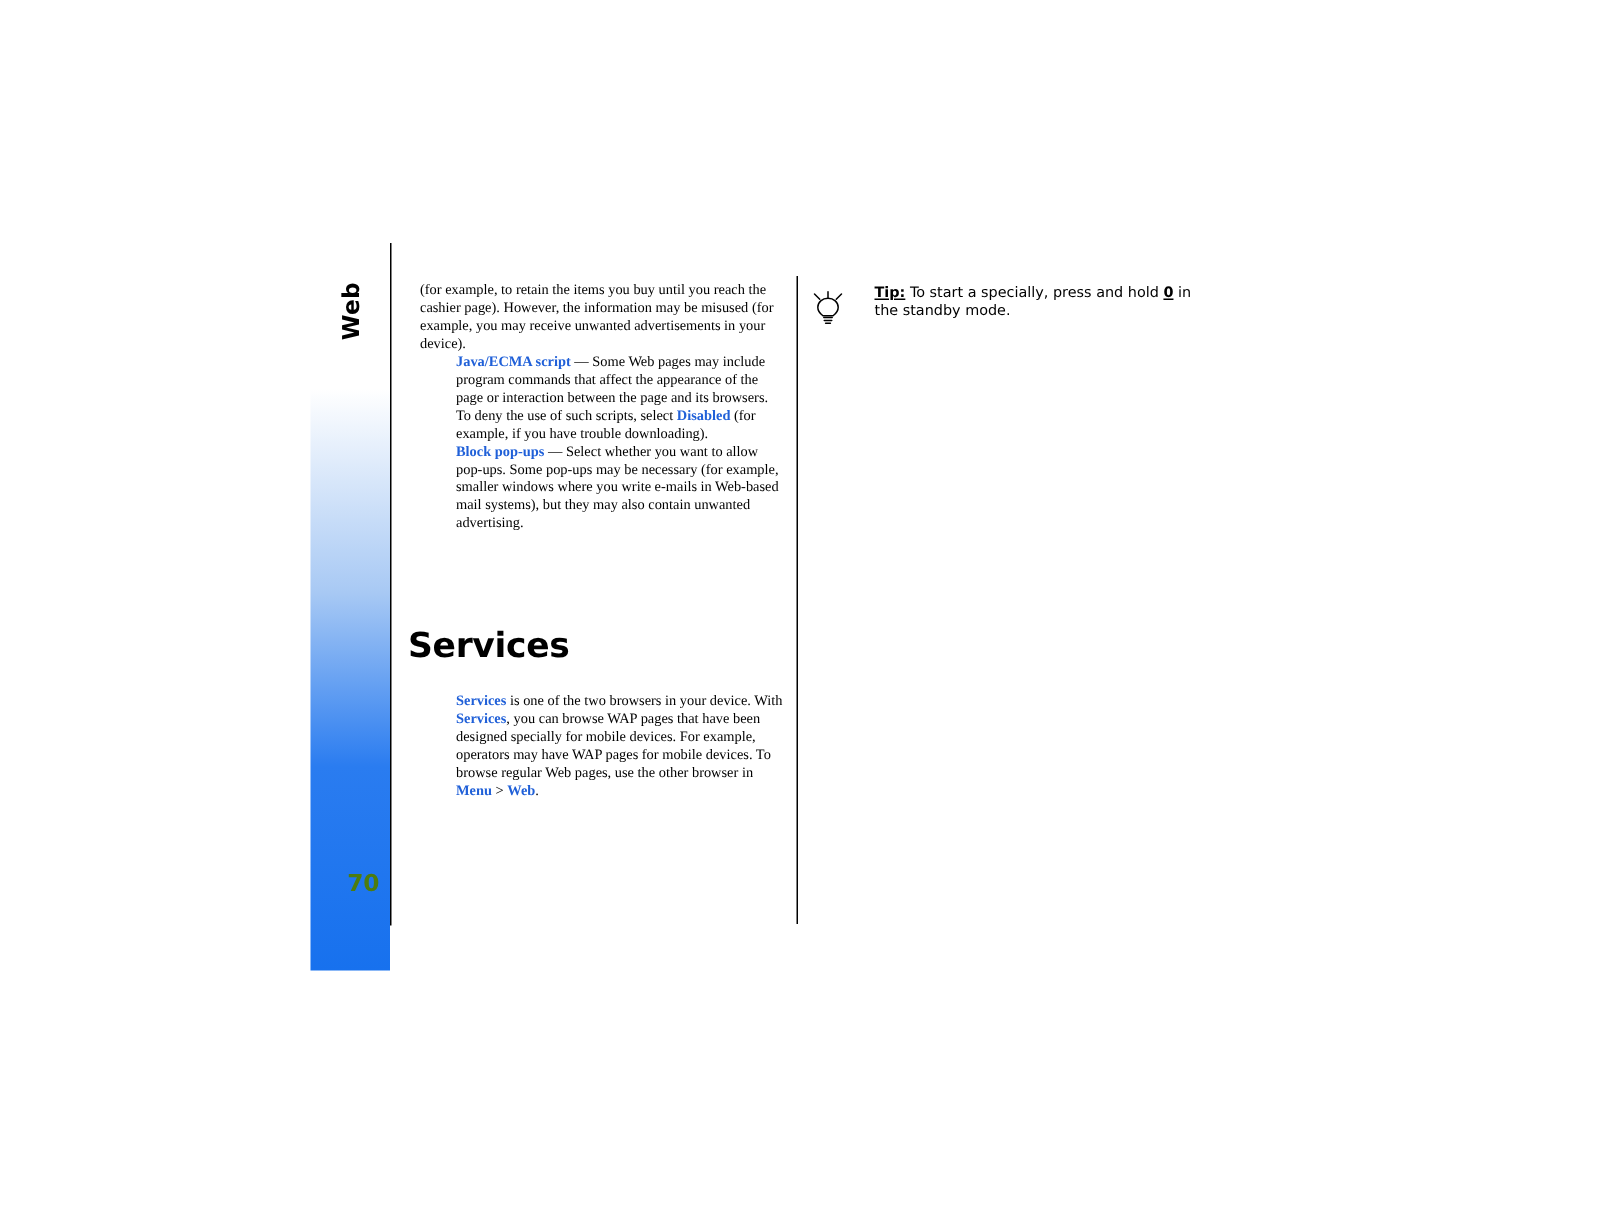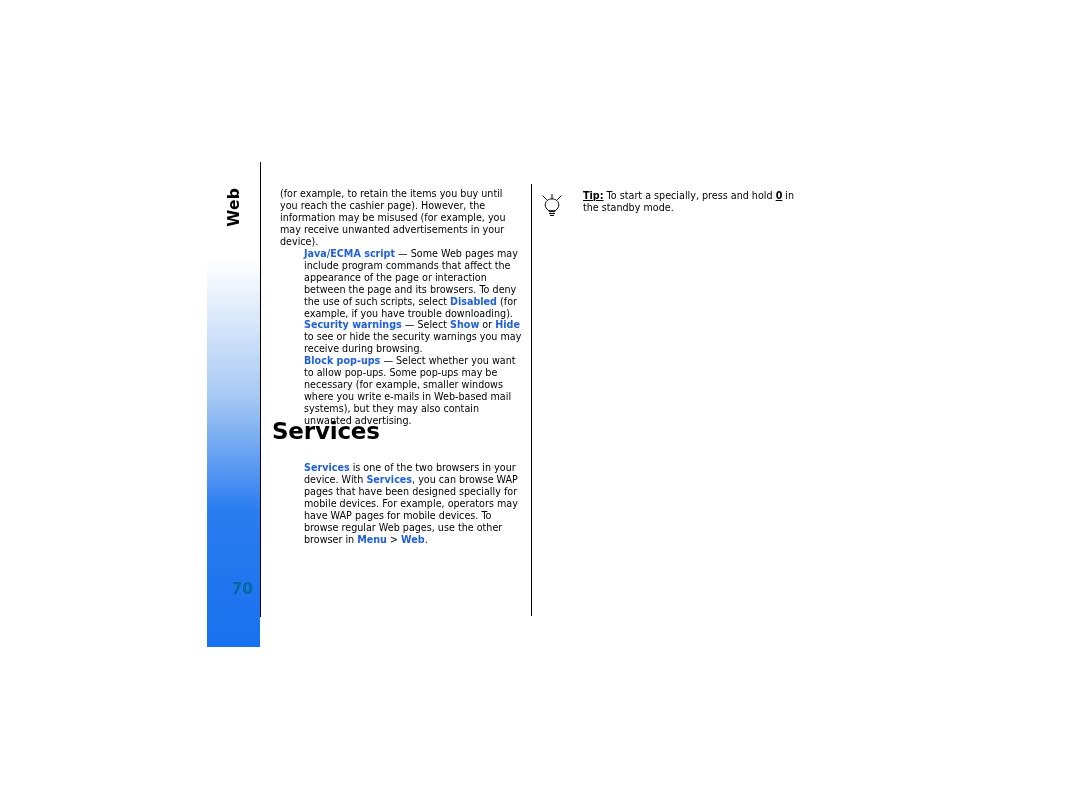--- a/index.html
+++ b/index.html
@@ -54,21 +54,21 @@
     color: #000000;
   }
   #page-number {
     position: absolute;
     left: 207px;
     top: 580px;
     width: 46px;
     text-align: right;
     font-size: 15.5px;
     font-weight: bold;
-    color: #0369a1;
+    color: #4d7c0f;
   }
 
   
   #col-rule {
     position: absolute;
     left: 531px;
     top: 184px;
     width: 1px;
     height: 432px;
     background: #000000;
@@ -83,20 +83,21 @@
     text-align: left;
   }
   #col-left {
     left: 280px;
     top: 188px;
     width: 243px;
   }
 
   .para {
     margin: 0 0 0 0;
+    font-family: Liberation Serif, serif;
   }
   .para + .para {
     margin-top: 0;
   }
   .spaced {
     margin-top: 10px;
     margin-left: 24px;
   }
 
   b, .b {
@@ -150,21 +151,20 @@
   <span>Web</span>
 </div>
 
 <div id="page-number">70</div>
 
 <div id="col-rule"></div>
 
 <div id="col-left" class="column">
   <div class="para" id="p-left-0"><span>(for example, to retain the items you buy until you reach the cashier page). However, the information may be misused (for example, you may receive unwanted advertisements in your device).</span></div>
   <div class="para spaced" id="p-left-1"><span class="blue">Java/ECMA script</span><span> — Some Web pages may include program commands that affect the appearance of the page or interaction between the page and its browsers. To deny the use of such scripts, select </span><span class="blue">Disabled</span><span> (for example, if you have trouble downloading).</span></div>
-  <div class="para spaced" id="p-left-2"><span class="blue">Security warnings</span><span> — Select </span><span class="blue">Show</span><span> or </span><span class="blue">Hide</span><span> to see or hide the security warnings you may receive during browsing.</span></div>
   <div class="para spaced" id="p-left-3"><span class="blue">Block pop-ups</span><span> — Select whether you want to allow pop-ups. Some pop-ups may be necessary (for example, smaller windows where you write e-mails in Web-based mail systems), but they may also contain unwanted advertising.</span></div>
 </div>
 
 <div id="services-heading">Services</div>
 
 <div id="col-left-2" class="column" style="left:280px; top:452px; width:243px;">
   <div class="para spaced" id="p-after-1"><span class="blue">Services</span><span> is one of the two browsers in your device. With </span><span class="blue">Services</span><span>, you can browse WAP pages that have been designed specially for mobile devices. For example, operators may have WAP pages for mobile devices. To browse regular Web pages, use the other browser in </span><span class="blue">Menu</span><span class="gt"> &gt; </span><span class="blue">Web</span><span>.</span></div>
 </div>
 
 <div id="tip-icon">

